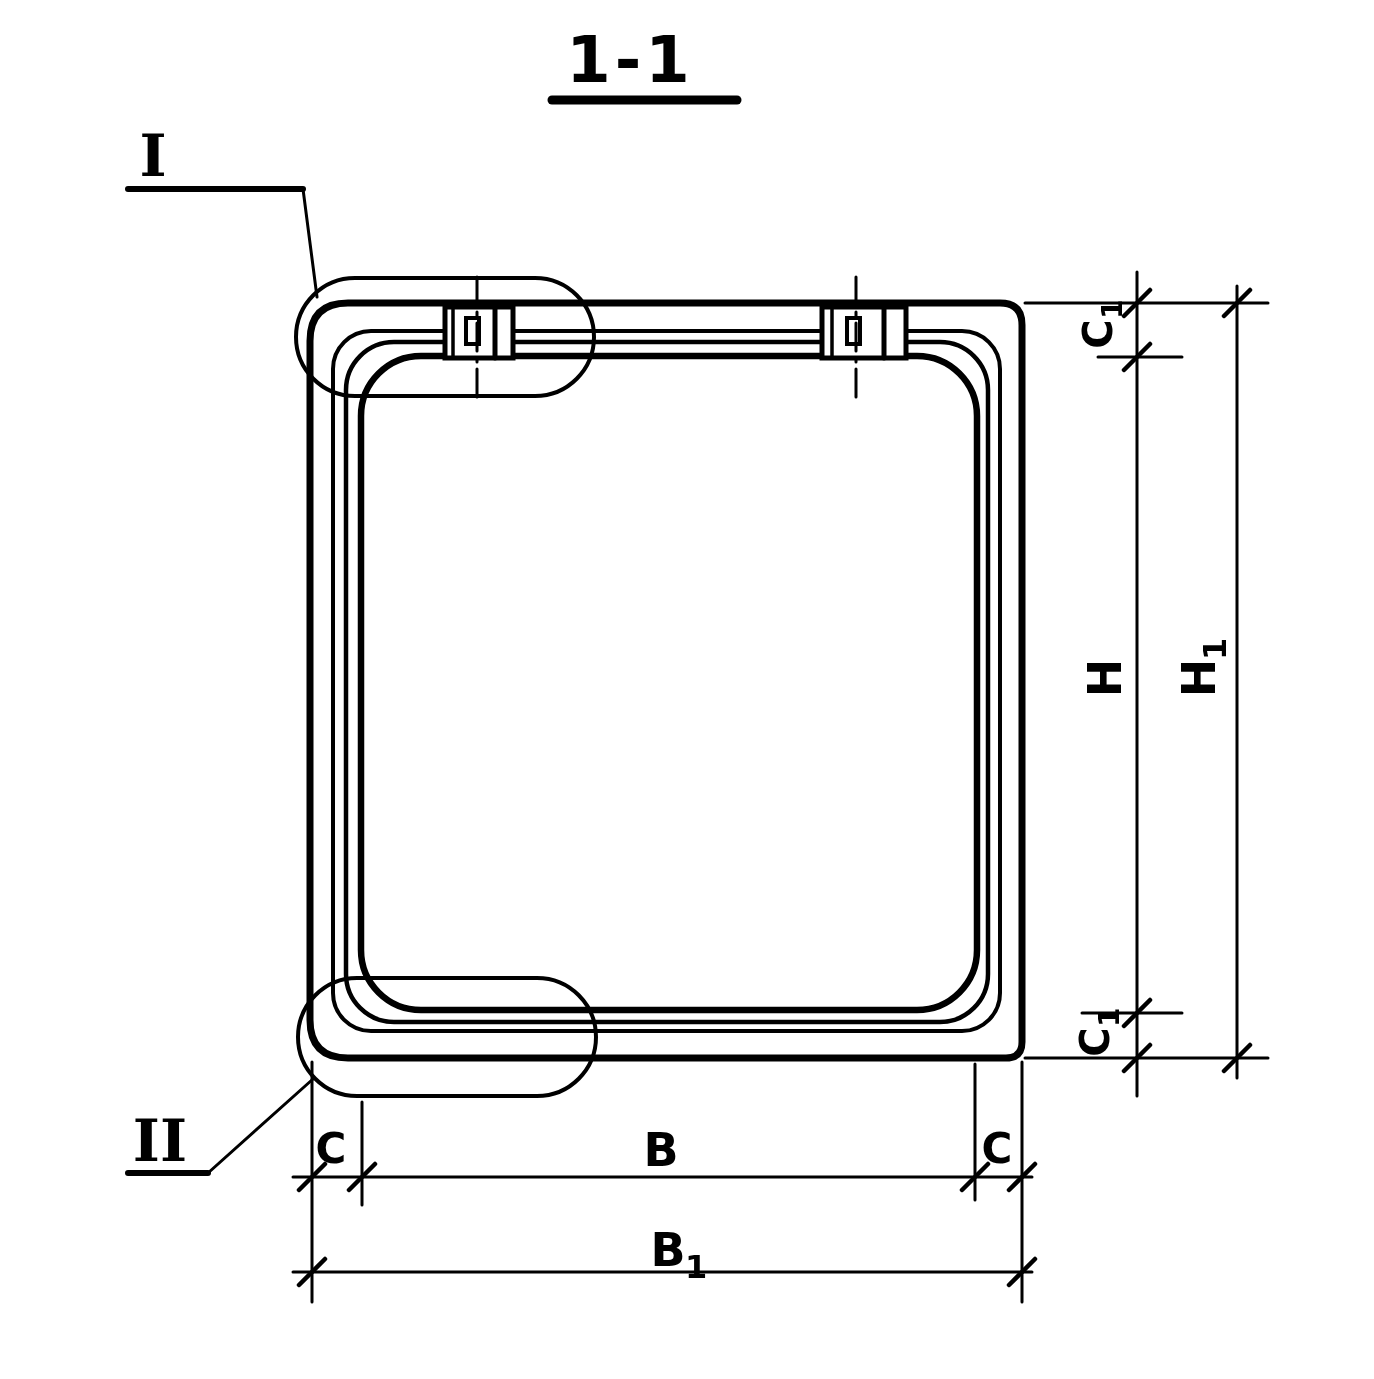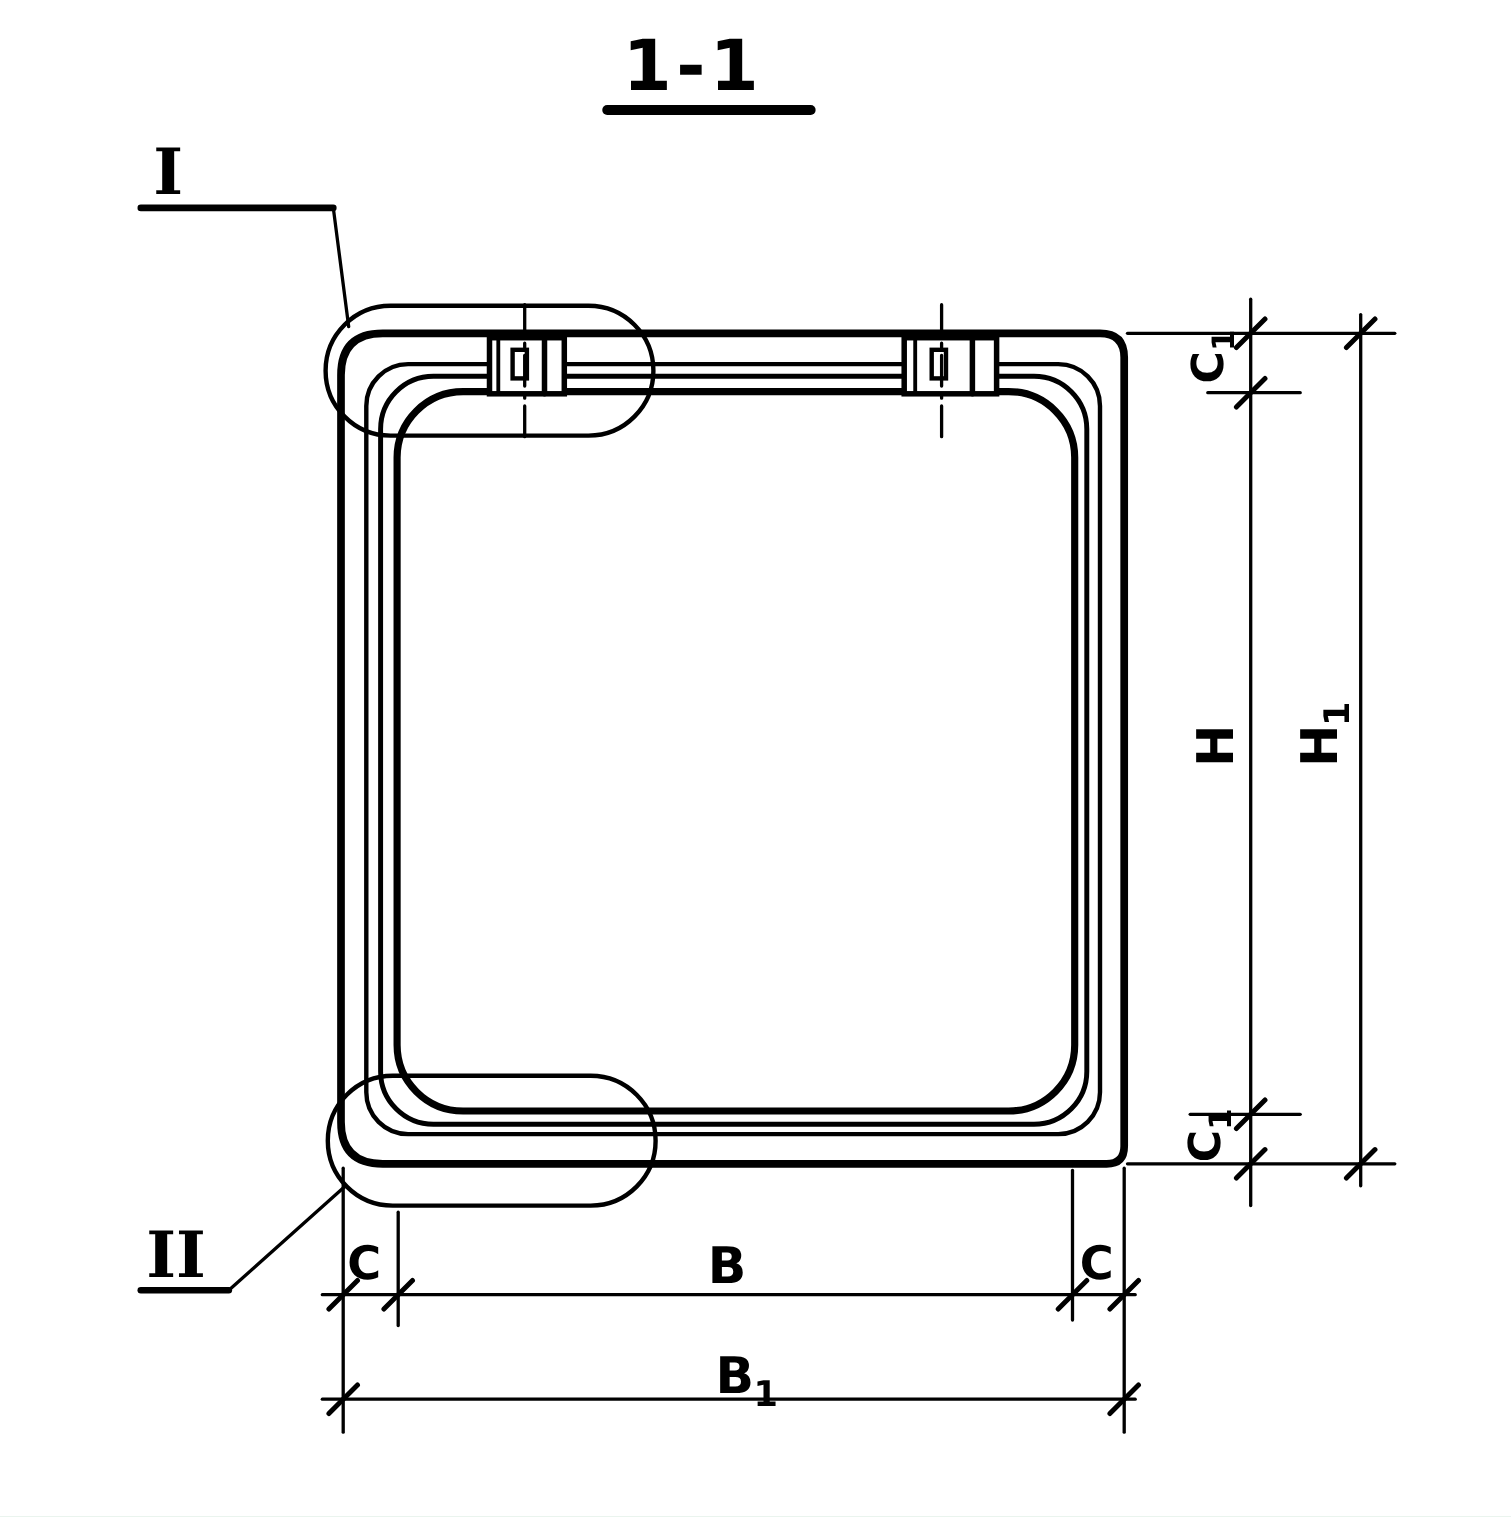--- a/index.html
+++ b/index.html
@@ -1,19 +1,19 @@
 <!DOCTYPE html>
 <html><head>
 <meta charset="utf-8">
 <style>
   html,body{margin:0;padding:0;background:#fff;}
   .page{
     position:relative;
     width:1374px;height:1379px;
-    background:#15803d;
+    background:#e5e5e5;
     overflow:hidden;
   }
   svg{display:block;}
   .stroke{stroke:#000;fill:none;}
   .dim-text{
     font-family:"DejaVu Sans",sans-serif;
     font-weight:bold;
     fill:#000;
   }
   .roman-text{

